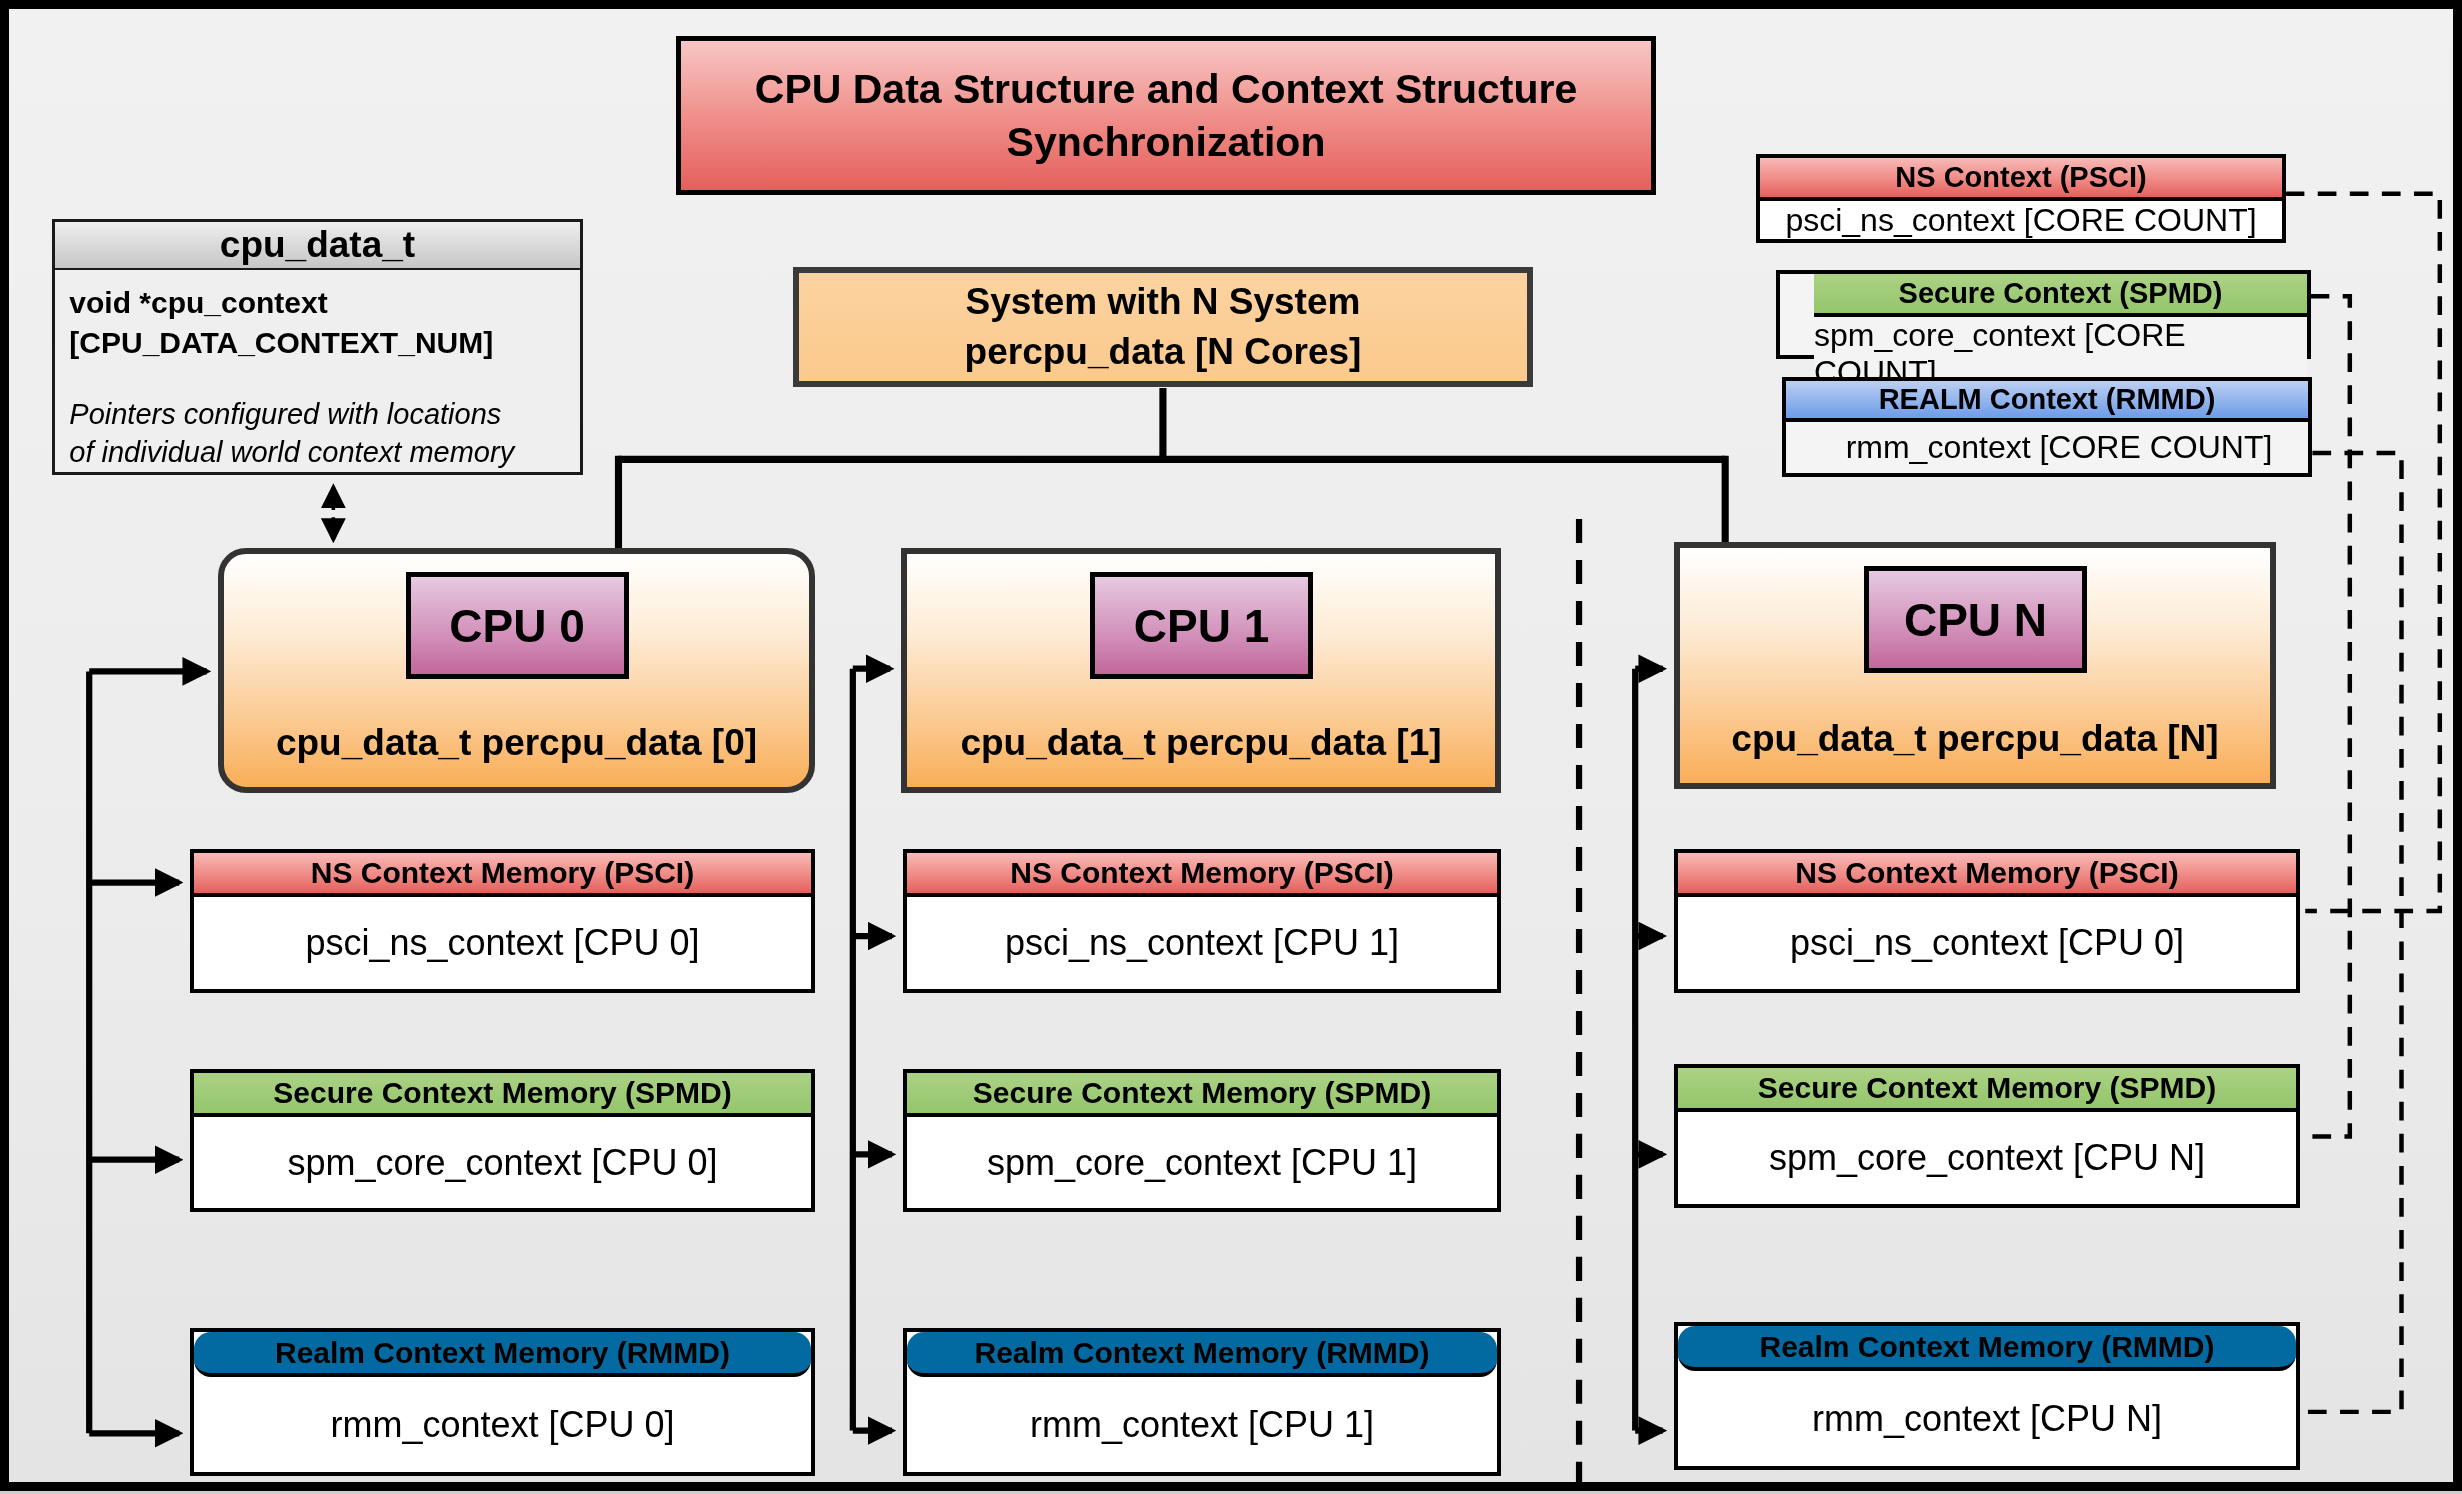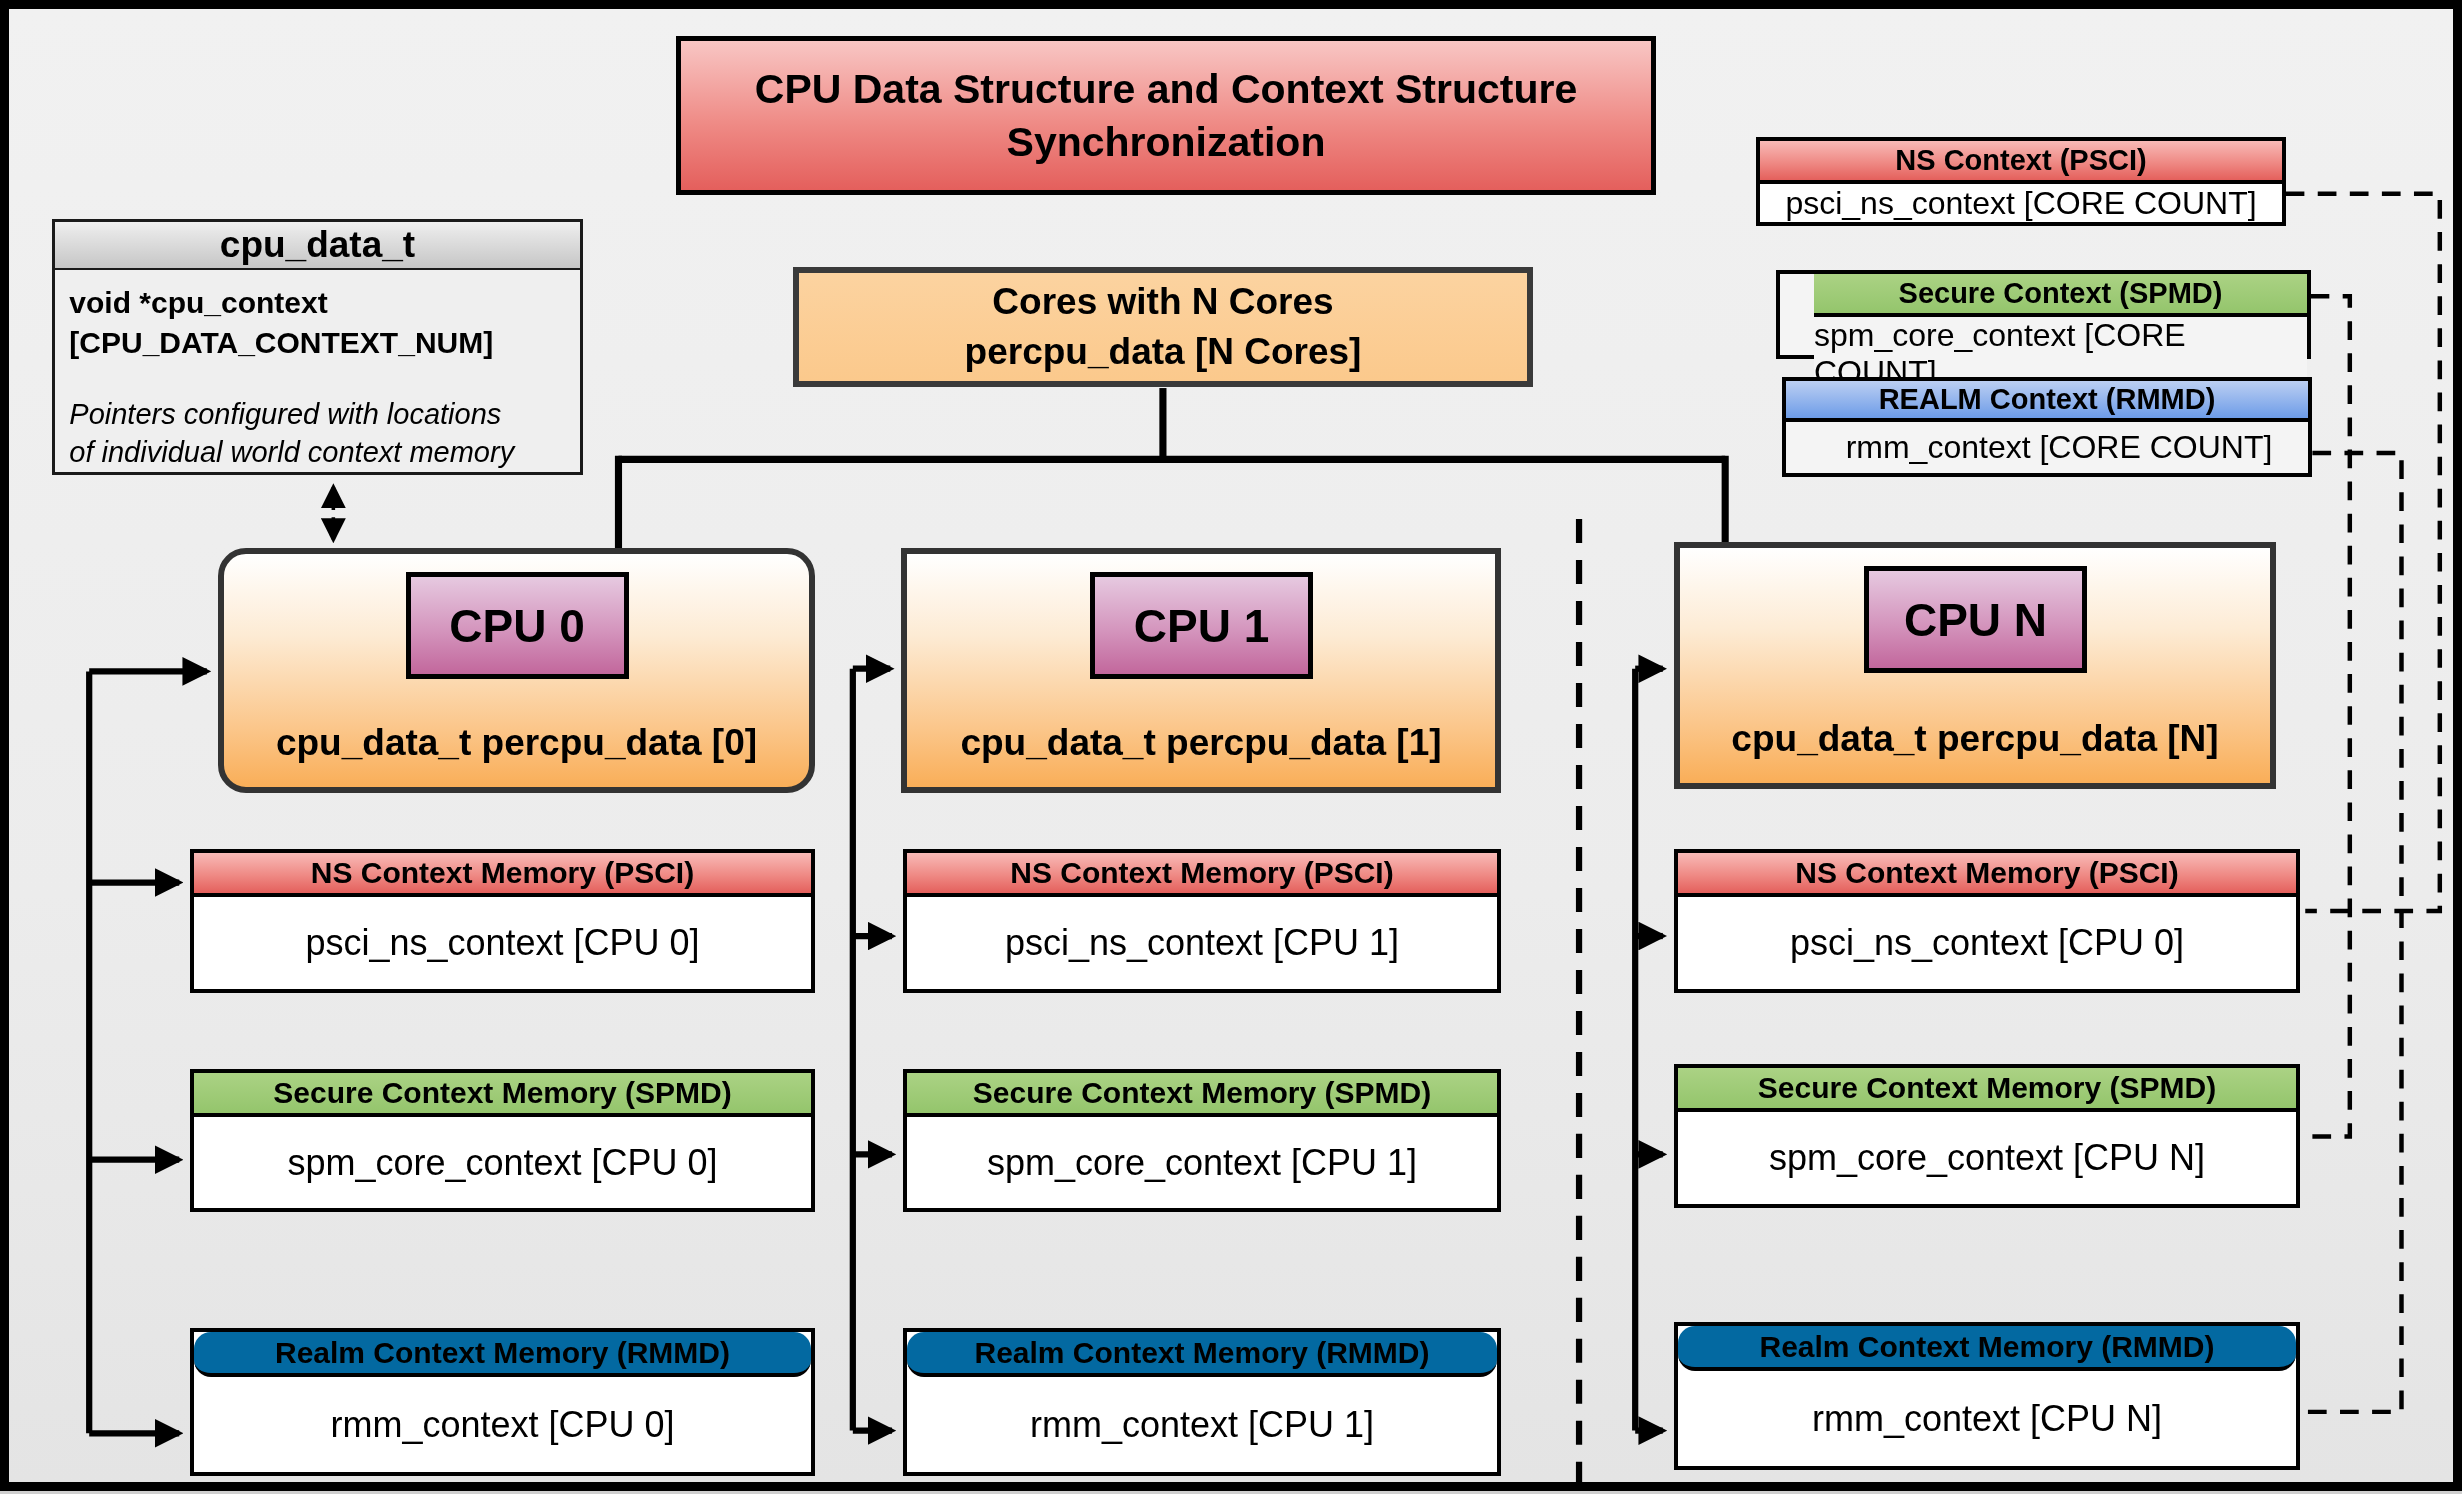--- a/index.html
+++ b/index.html
@@ -151,25 +151,25 @@
       <div>void  *cpu_context</div>
       <div>[CPU_DATA_CONTEXT_NUM]</div>
       <div class="struct-note">
         <div>Pointers configured with locations</div>
         <div>of individual world context memory</div>
       </div>
     </div>
   </div>
 
   <div class="abs node system-box">
-    <div>Cores with N Cores</div>
+    <div>System with N System</div>
     <div>percpu_data [N Cores]</div>
   </div>
 
-  <div class="abs node hbox legend" style="left:1747px; top:128px; width:530px; height:89px;">
+  <div class="abs node hbox legend" style="left:1747px; top:145px; width:530px; height:89px;">
     <div class="hdr hdr-red" style="height:39px;">NS Context  (PSCI)</div>
     <div class="bdy">psci_ns_context [CORE COUNT]</div>
   </div>
   <div class="abs node hbox legend" style="left:1767px; top:261px; width:535px; height:89px; background:#f4f4f4;padding-left:34px;">
     <div class="hdr hdr-green" style="height:39px;">Secure Context (SPMD)</div>
     <div class="bdy" style="background:#f4f4f4;">spm_core_context [CORE COUNT]</div>
   </div>
   <div class="abs node hbox legend" style="left:1773px; top:368px; width:530px; height:100px; background:#f4f4f4;">
     <div class="hdr hdr-blue-grad" style="height:37px;">REALM Context (RMMD)</div>
     <div class="bdy" style="background:#f4f4f4;padding-left:24px;">rmm_context [CORE COUNT]</div>

